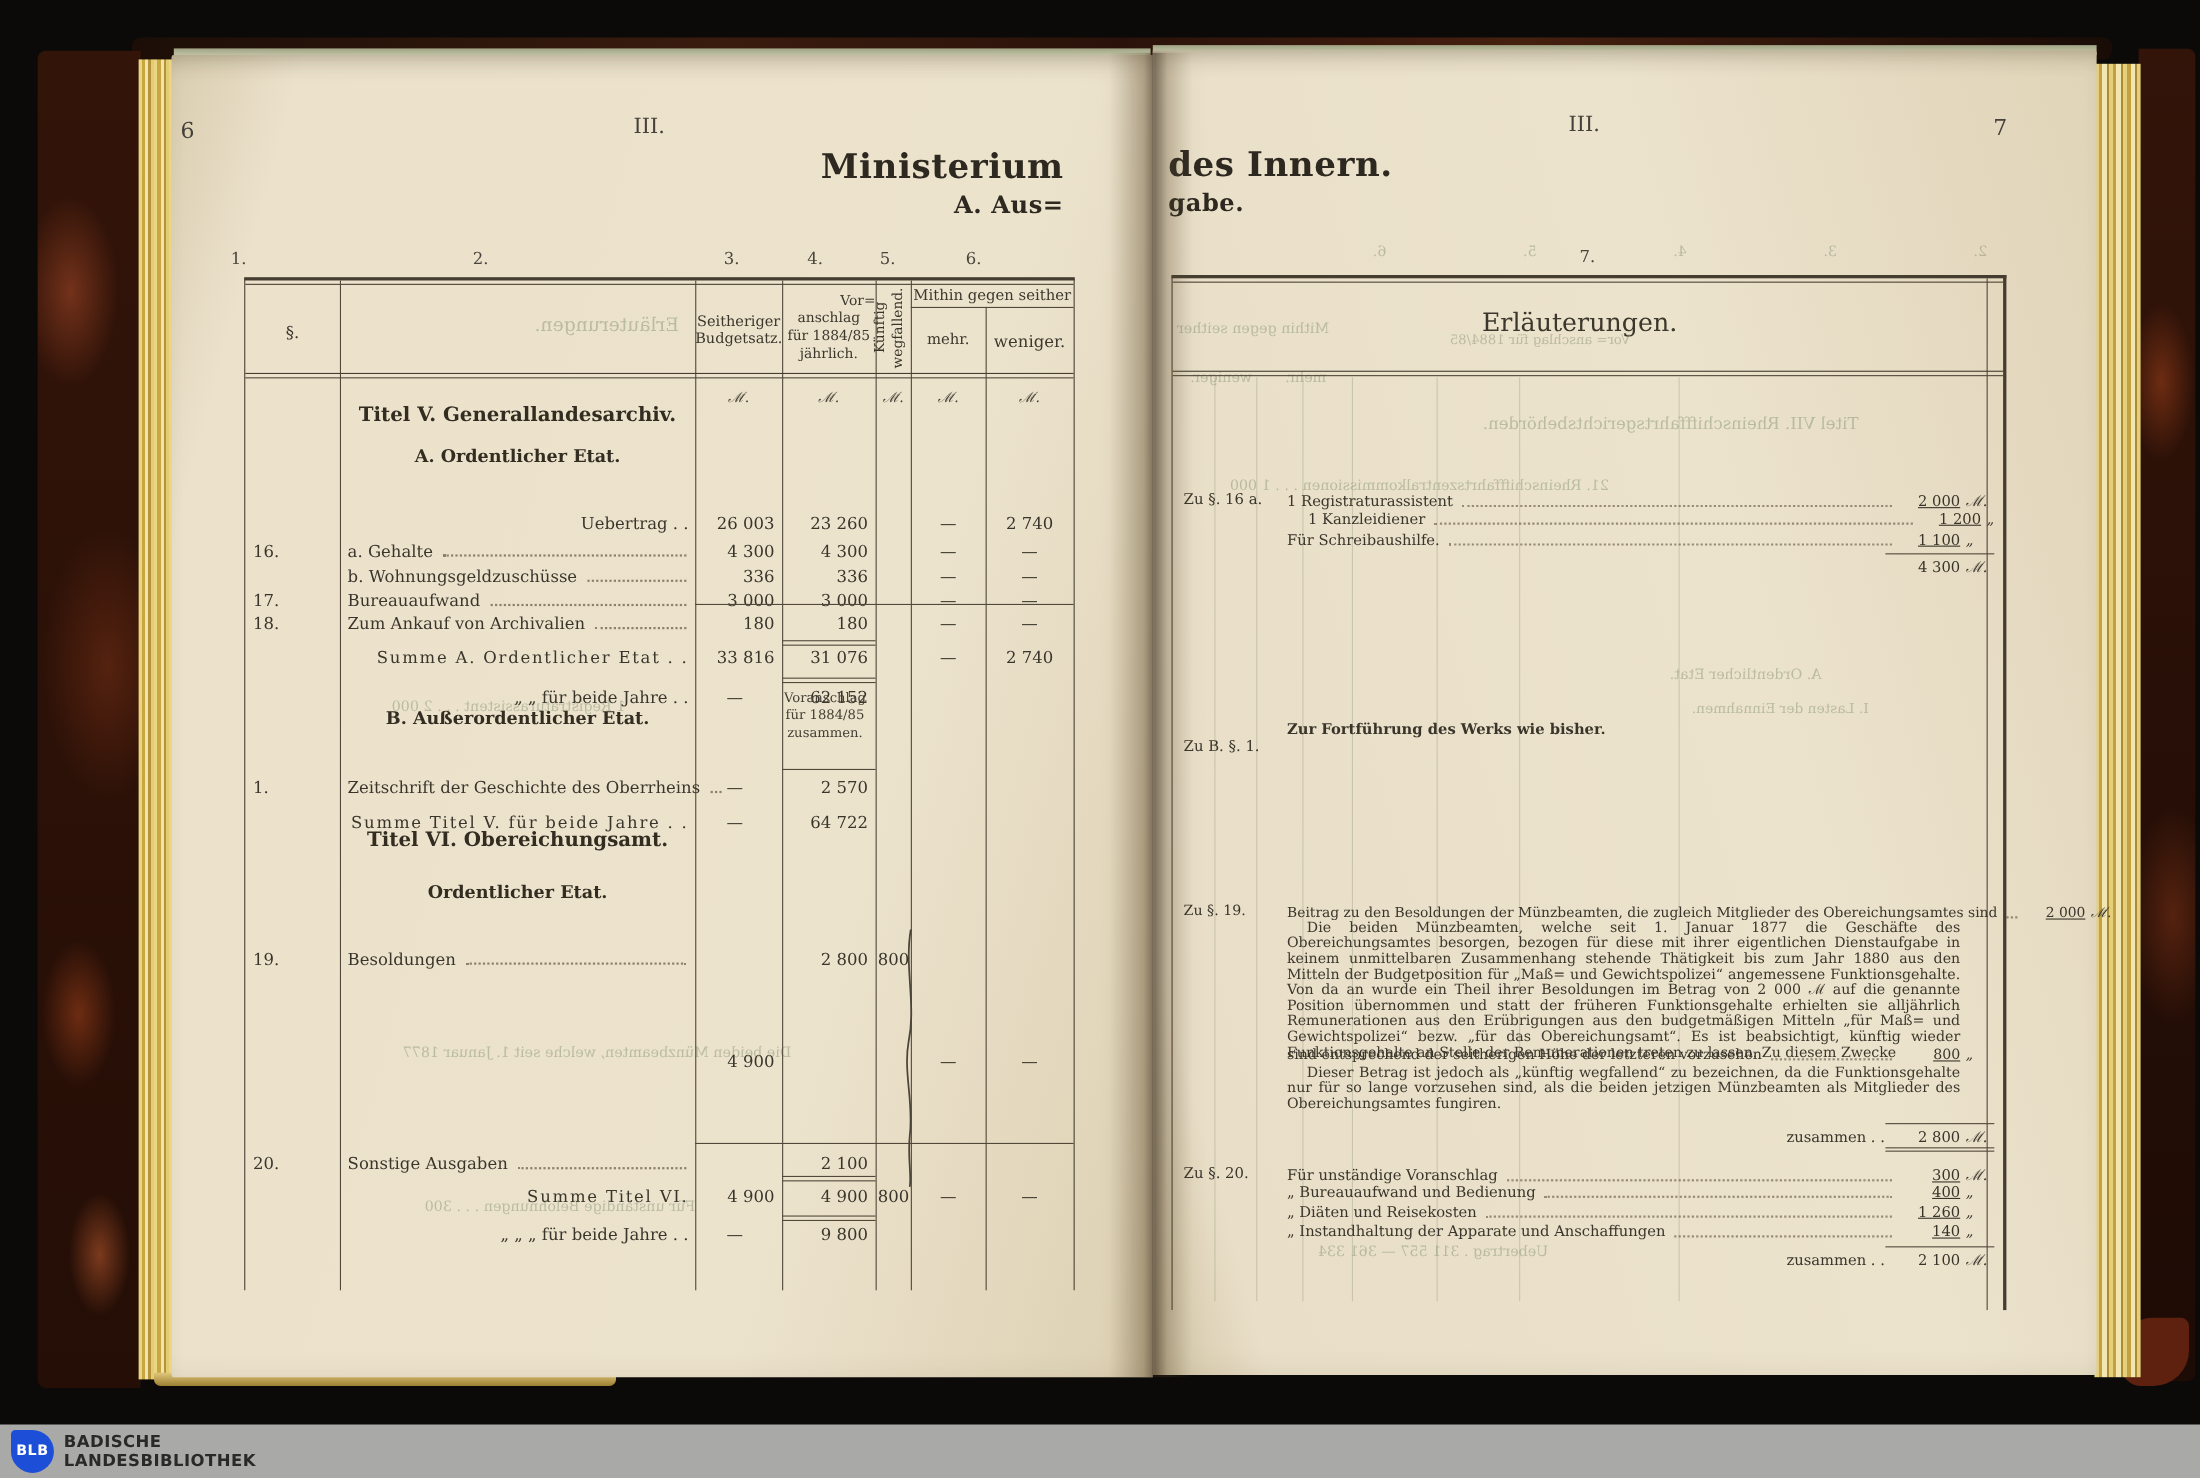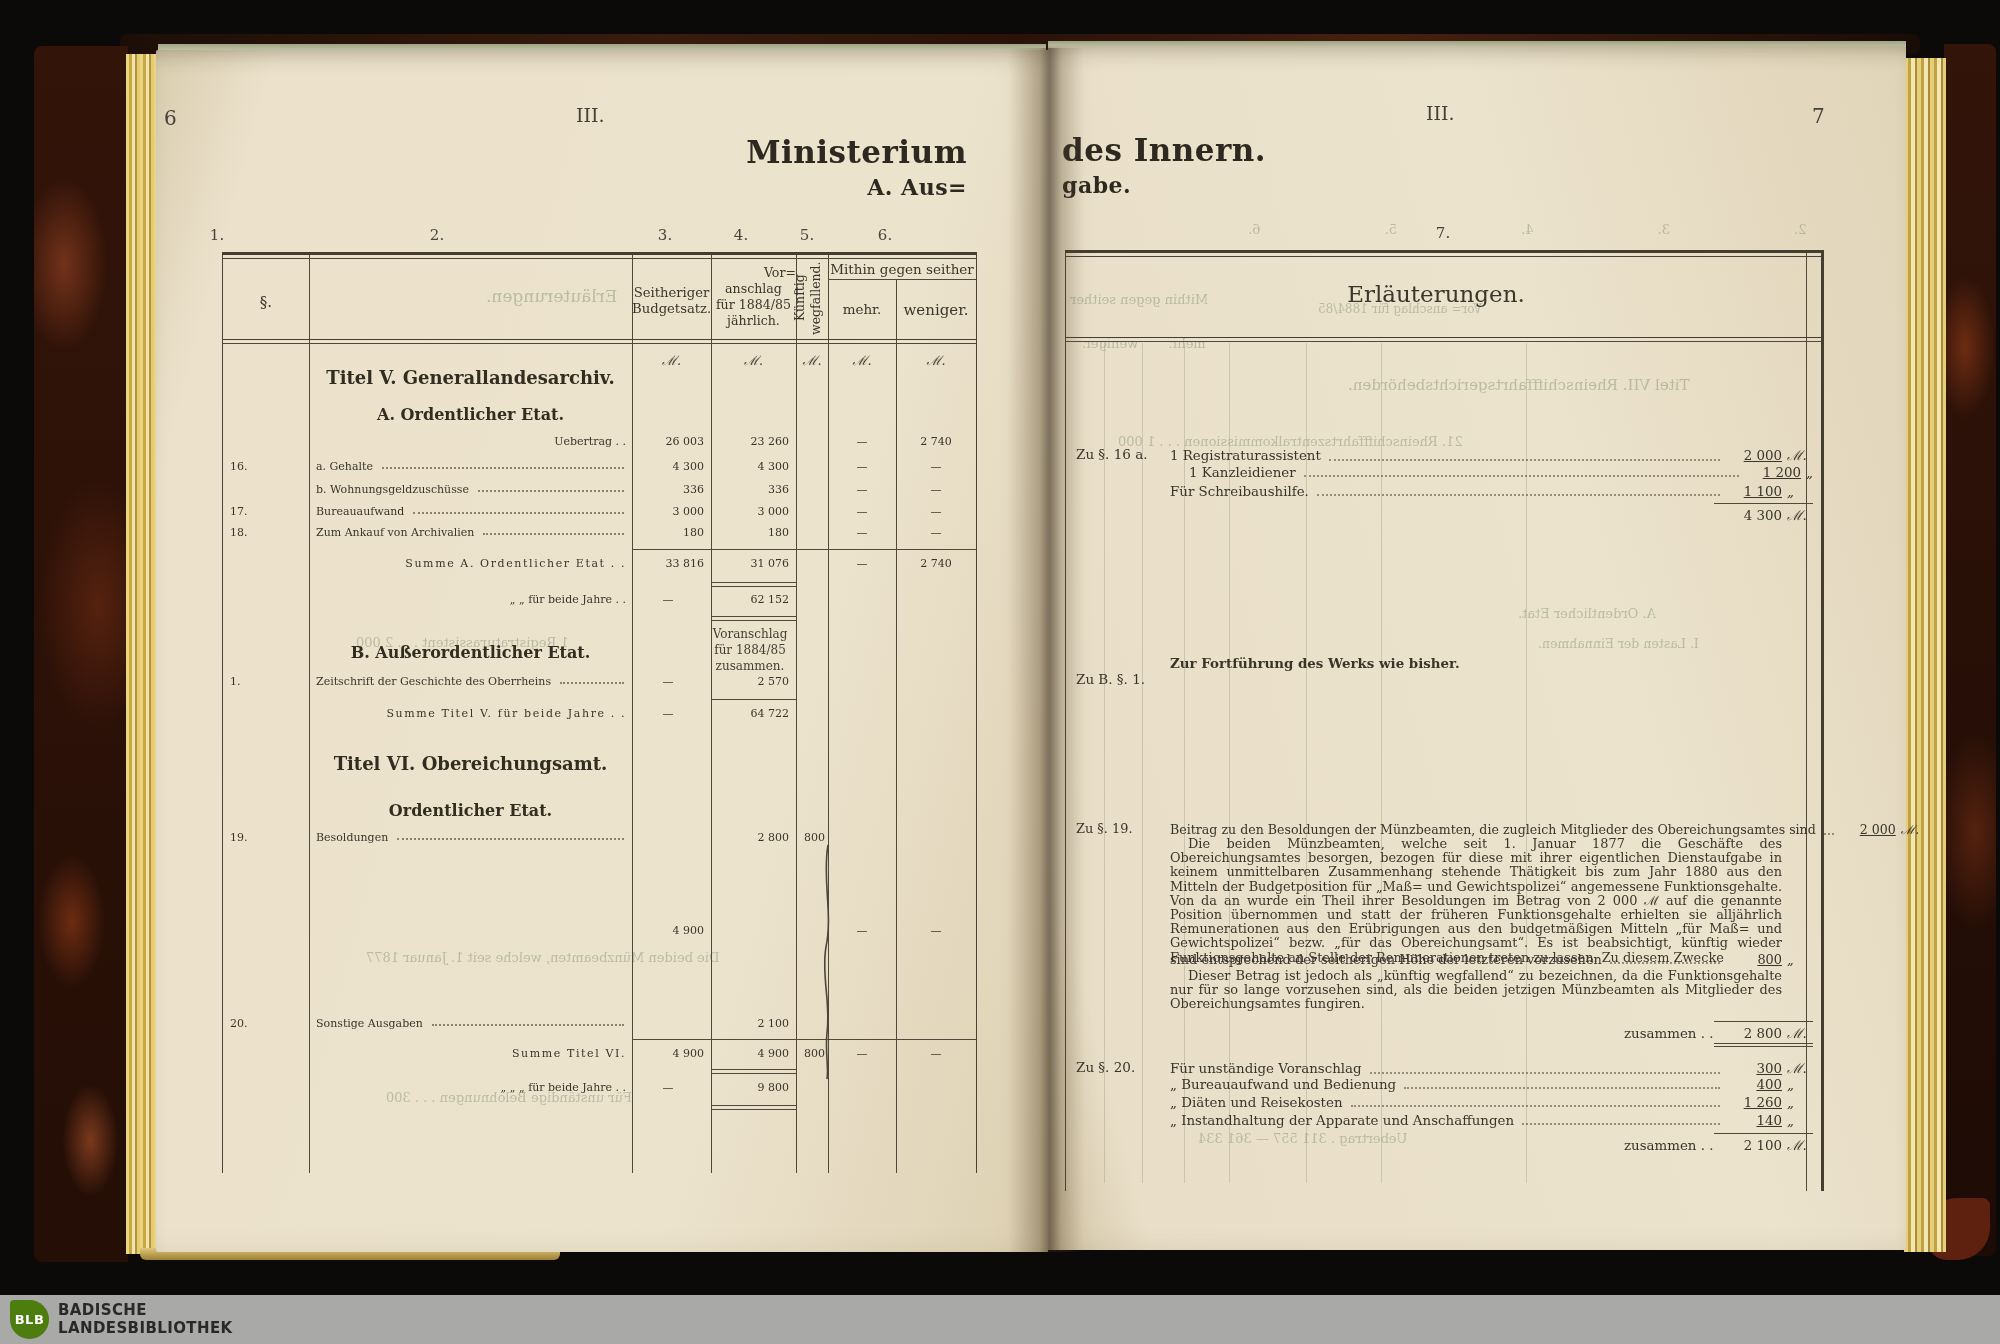--- a/index.html
+++ b/index.html
@@ -44,21 +44,21 @@
   .ltable::before{content:"";position:absolute;left:0;right:0;top:3px;border-top:1px solid #4a4236;}
   .rtable{position:absolute;left:17px;top:204px;width:755px;height:938px;border-left:1.4px solid #4a4236;border-right:3px solid #443d30;border-top:3px solid #443d30;}
   .rtable::before{content:"";position:absolute;left:0;right:0;top:3px;border-top:1px solid #4a4236;}
   .vl{position:absolute;width:0;border-left:1.3px solid #51483a;}
   .vl.ghostline{border-left:1px solid rgba(125,135,108,.30);}
   .hl{position:absolute;height:0;border-top:1.3px solid #51483a;}
   .hl.thick{border-top:1.8px solid #443d30;}
   .hcell{position:absolute;text-align:center;color:#3c372c;}
   .rot{position:absolute;writing-mode:vertical-rl;transform:rotate(180deg);text-align:center;font-size:12.5px;line-height:13.5px;}
   .unit{position:absolute;text-align:center;font-style:italic;font-size:13px;color:#454035;}
-  .lrow{position:absolute;left:0;width:753px;height:22px;font-size:11px;}
+  .lrow{position:absolute;left:0;width:753px;height:22px;font-size:15px;margin-top:32px;}
   .cSec{position:absolute;left:7px;width:76px;}
   .cDesc{position:absolute;left:93px;width:310px;display:flex;align-items:baseline;}
   .cDesc .t{white-space:nowrap;}
   .cDesc.r{justify-content:flex-end;padding-right:12px;}
   .cDesc.sp{letter-spacing:1.6px;}
   .lead{flex:1 1 auto;min-width:10px;border-bottom:2px dotted rgba(80,70,52,.62);margin:0 2px 4px 9px;height:0;align-self:flex-end;}
   .c3{position:absolute;left:409px;width:72px;text-align:right;}
   .c4{position:absolute;left:488px;width:78px;text-align:right;}
   .c5{position:absolute;left:575px;width:27px;text-align:right;}
   .c6{position:absolute;left:605px;width:68px;text-align:center;}
@@ -80,21 +80,21 @@
   .rzus .fill{flex:1;}
   .rzus .val{width:58px;text-align:right;}
   .rzus .un{width:26px;padding-left:5px;font-style:italic;}
   .rsum{position:absolute;left:563px;width:184px;display:flex;justify-content:flex-end;align-items:baseline;font-size:13.4px;}
   .rsum .val{width:58px;text-align:right;}
   .rsum .un{width:26px;padding-left:5px;font-style:italic;}
   .ghost{position:absolute;color:rgba(124,140,110,.45);transform:scaleX(-1);filter:blur(.5px);white-space:nowrap;pointer-events:none;}
   
   .bar{position:absolute;left:0;bottom:0;width:2000px;height:49px;background:#a9a9a7;z-index:9;
        font-family:"DejaVu Sans","Liberation Sans",sans-serif;}
-  .blb-badge{position:absolute;left:10px;top:5px;width:39px;height:39px;background:#4d7c0f;border-radius:4px 20px 20px 20px;
+  .blb-badge{position:absolute;left:10px;top:5px;width:39px;height:39px;background:#1d4ed8;border-radius:4px 20px 20px 20px;
        display:flex;align-items:center;justify-content:center;color:#fff;font-weight:bold;font-size:13px;letter-spacing:.5px;}
   .blb-name{position:absolute;left:58px;top:6px;font-weight:bold;font-size:15px;line-height:18px;color:#29292a;letter-spacing:.4px;}
   .bw{position:absolute;right:14px;top:0;height:49px;display:flex;align-items:center;}
   .bw .lions{margin-right:12px;}
   .bw .bwname{font-size:21px;font-weight:bold;color:#1e1e1e;letter-spacing:.2px;}
 </style>
 </head>
 <body>
 
 <div class="scene">

